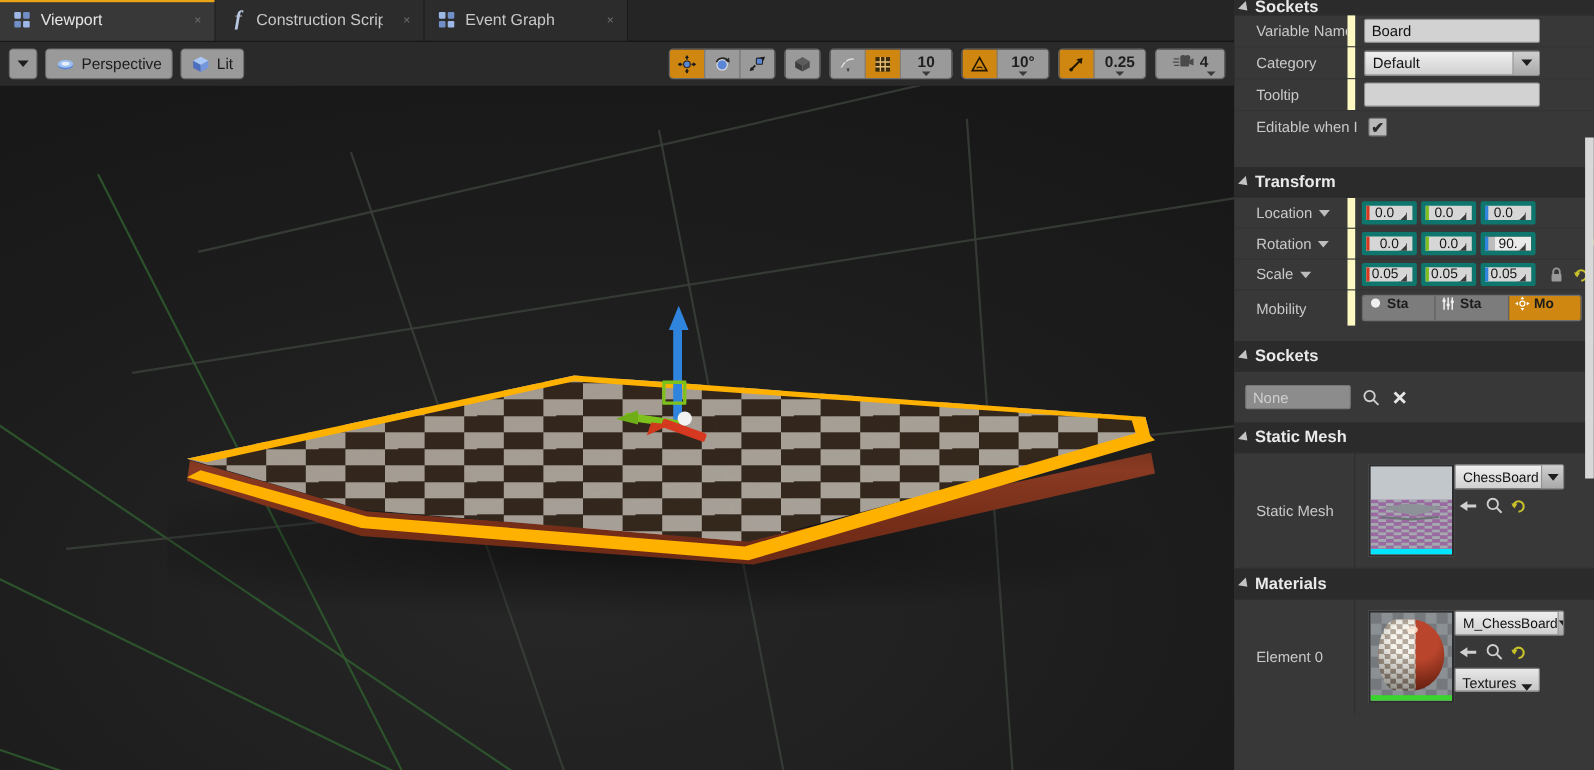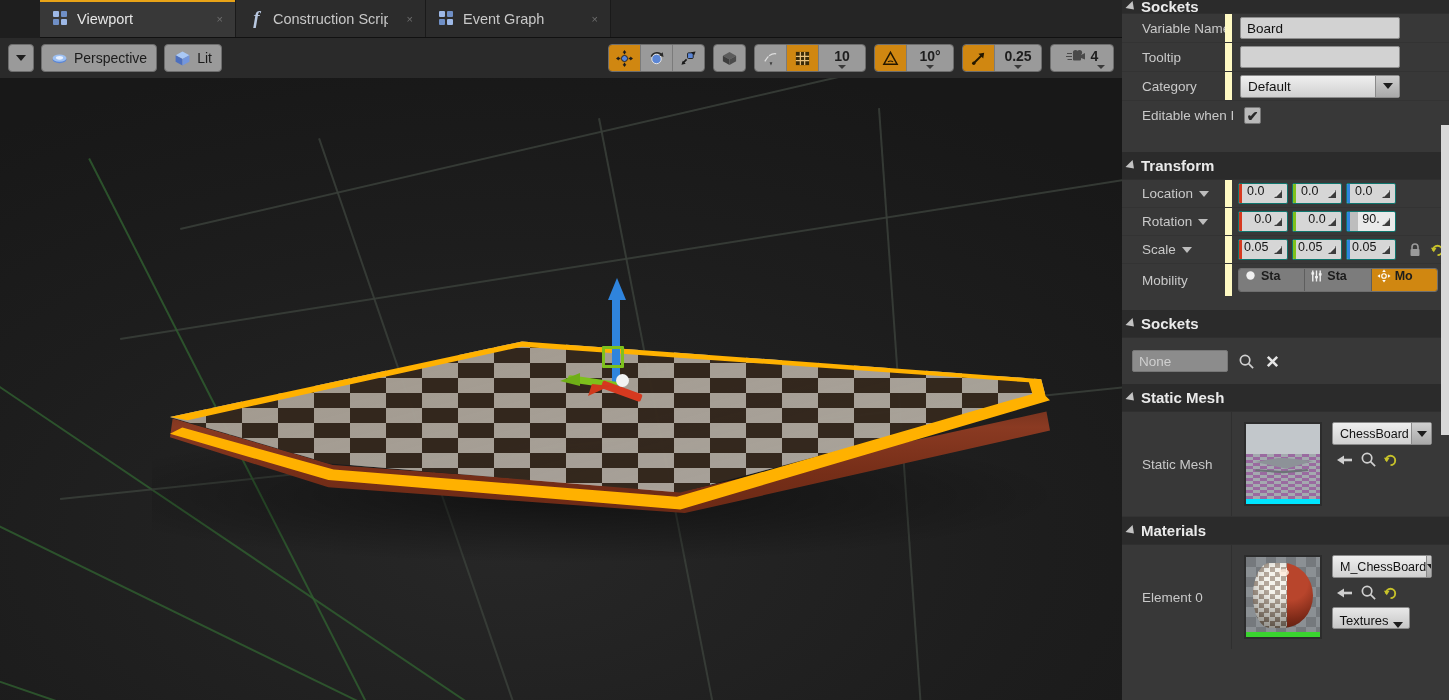--- a/index.html
+++ b/index.html
@@ -10,21 +10,21 @@
     -webkit-font-smoothing: antialiased;
   }
   .app { position: relative; width: 1449px; height: 700px; display: flex; }
 
   
   .viewport-col { position: relative; width: 1122px; height: 700px; background: #1e1e1e; }
 
   
   .tabstrip {
     position: relative; height: 38px; background: #252525;
-    display: flex; align-items: flex-end; border-bottom: 1px solid #111; margin-left: 40px;
+    display: flex; align-items: flex-end; border-bottom: 1px solid #111;
   }
   .tab {
     position: relative; height: 37px; display: flex; align-items: center;
     gap: 9px; padding: 0 12px 0 13px; min-width: 120px;
     background: #2c2c2c; color: #c8c8c8; font-size: 14.5px;
     border-right: 1px solid #1a1a1a;
   }
   .tab.active { background: #383838; color: #e6e6e6; }
   .tab.active:before {
     content: ""; position: absolute; left: 0; right: 0; top: 0; height: 2px;
@@ -164,22 +164,22 @@
     margin-left: auto; width: 24px; height: 100%; background: linear-gradient(#cfcfcf,#a9a9a9);
     border-left: 1px solid #8a8a8a; display: flex; align-items: center; justify-content: center;
   }
   .chk {
     width: 17px; height: 17px; background: #b9b9b9; border: 1px solid #777; border-radius: 2px;
     color: #2a2a2a; display: flex; align-items: center; justify-content: center;
     font-size: 14px; font-weight: bold;
   }
   .numgrp { display: flex; gap: 4px; }
   .num {
-    position: relative; width: 50px; height: 21px; background: #d6d6d6; border: 1px solid #0f766e;
-    border-radius: 2px; display: flex; align-items: flex-start; padding-left: 8px;
+    position: relative; width: 50px; height: 21px; background: #d6d6d6; border: 4px solid #0f766e;
+    border-radius: 2px; display: flex; align-items: flex-end; padding-left: 8px;
     font-size: 12.5px; color: #141414; overflow: hidden;
   }
   .num:before { content: ""; position: absolute; left: 0; top: 0; bottom: 0; width: 3px; }
   .num.x:before { background: #d6391f; }
   .num.y:before { background: #7ec11c; }
   .num.z:before { background: #2f84dd; }
   .num .drag {
     position: absolute; right: 2px; top: 3px; width: 14px; height: 14px;
   }
   .num.hl { background: linear-gradient(90deg,#bdbdbd 0 22%, #eaeaea 22%); }
@@ -194,21 +194,21 @@
   .thumb {
     width: 78px; height: 84px; border: 2px solid #2c2c2c; position: relative; overflow: hidden;
     background: #8e9296;
   }
   .thumb .bar { position: absolute; left: 0; right: 0; bottom: 0; height: 5px; }
   .big-row { display: flex; min-height: 96px; border-bottom: 1px solid #333; }
   .big-row .lbl {
     width: 110px; min-width: 110px; padding-left: 20px; color: #c9c9c9;
     border-right: 1px solid #2f2f2f; display: flex; align-items: center;
   }
-  .big-row .val { flex: 1; display: flex; gap: 10px; padding: 10px 6px 10px 12px; }
+  .big-row .val { flex: 1; display: flex; padding: 10px 6px 10px 12px; }
   .assetcol { display: flex; flex-direction: column; gap: 6px; }
   .asset-combo { width: 100px; }
   .iconrow { display: flex; gap: 6px; align-items: center; padding-left: 4px; }
   .tex-btn {
     height: 22px; width: 78px; background: linear-gradient(#e8e8e8,#c6c6c6); border: 1px solid #8a8a8a;
     border-radius: 2px; color: #111; font-size: 13px; display: flex; align-items: flex-end;
     justify-content: center; gap: 4px;
   }
   .scrollbar {
     position: absolute; right: 0; top: 125px; width: 8px; height: 310px;
@@ -440,35 +440,35 @@
     </div>
 
     <div class="row">
       <div class="lbl">Variable Name</div>
       <div class="val">
         <div class="txtbox" style="width:160px">Board</div>
       </div>
     </div>
 
     <div class="row">
-      <div class="lbl">Tooltip</div>
-      <div class="val">
-        <div class="txtbox" style="width:160px"></div>
-      </div>
-    </div>
-
-    <div class="row">
       <div class="lbl">Category</div>
       <div class="val">
         <div class="combo" style="width:160px">
           <span>Default</span>
           <span class="cbtn">
               <span class="caret-sm"></span>
             </span>
         </div>
+      </div>
+    </div>
+
+    <div class="row">
+      <div class="lbl">Tooltip</div>
+      <div class="val">
+        <div class="txtbox" style="width:160px"></div>
       </div>
     </div>
 
     <div class="row" style="border-bottom:none">
       <div class="lbl" style="width:122px;min-width:122px;border-right:none">Editable when I</div>
       <div class="val" style="padding-left:0">
         <div class="chk">✔</div>
       </div>
     </div>
 

